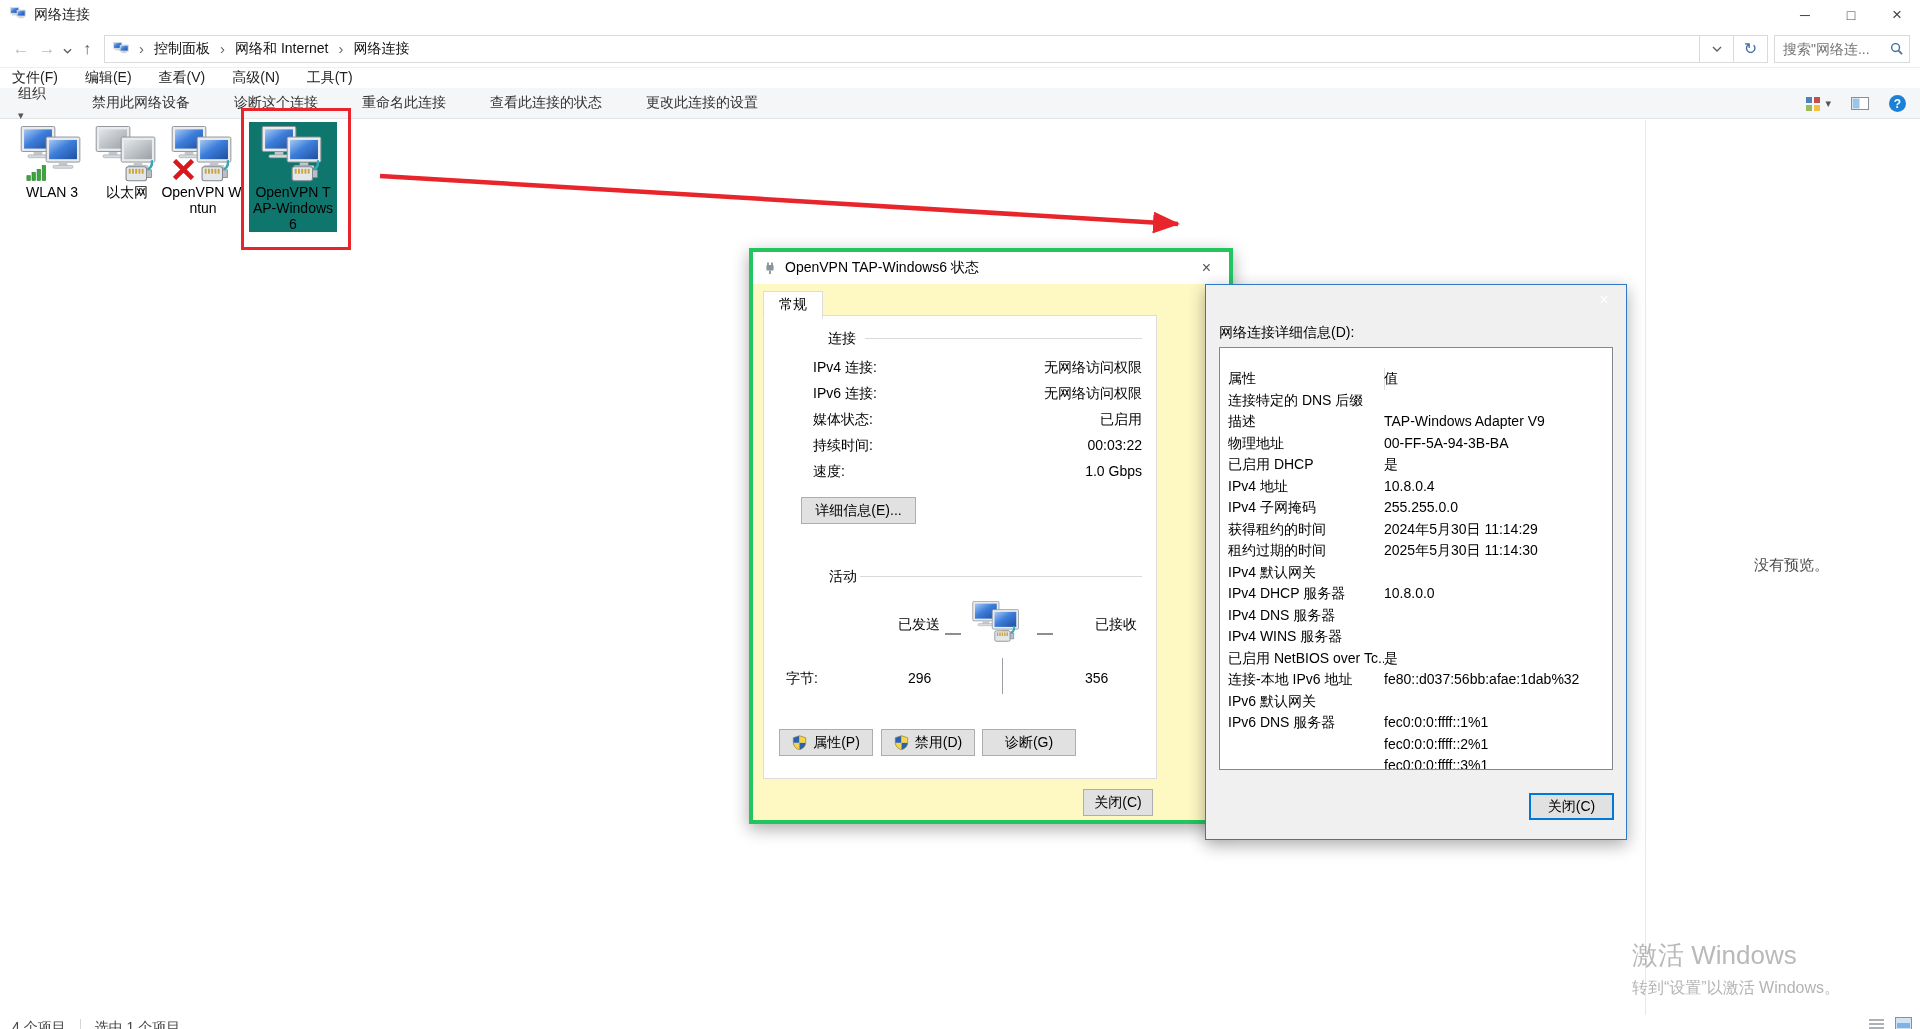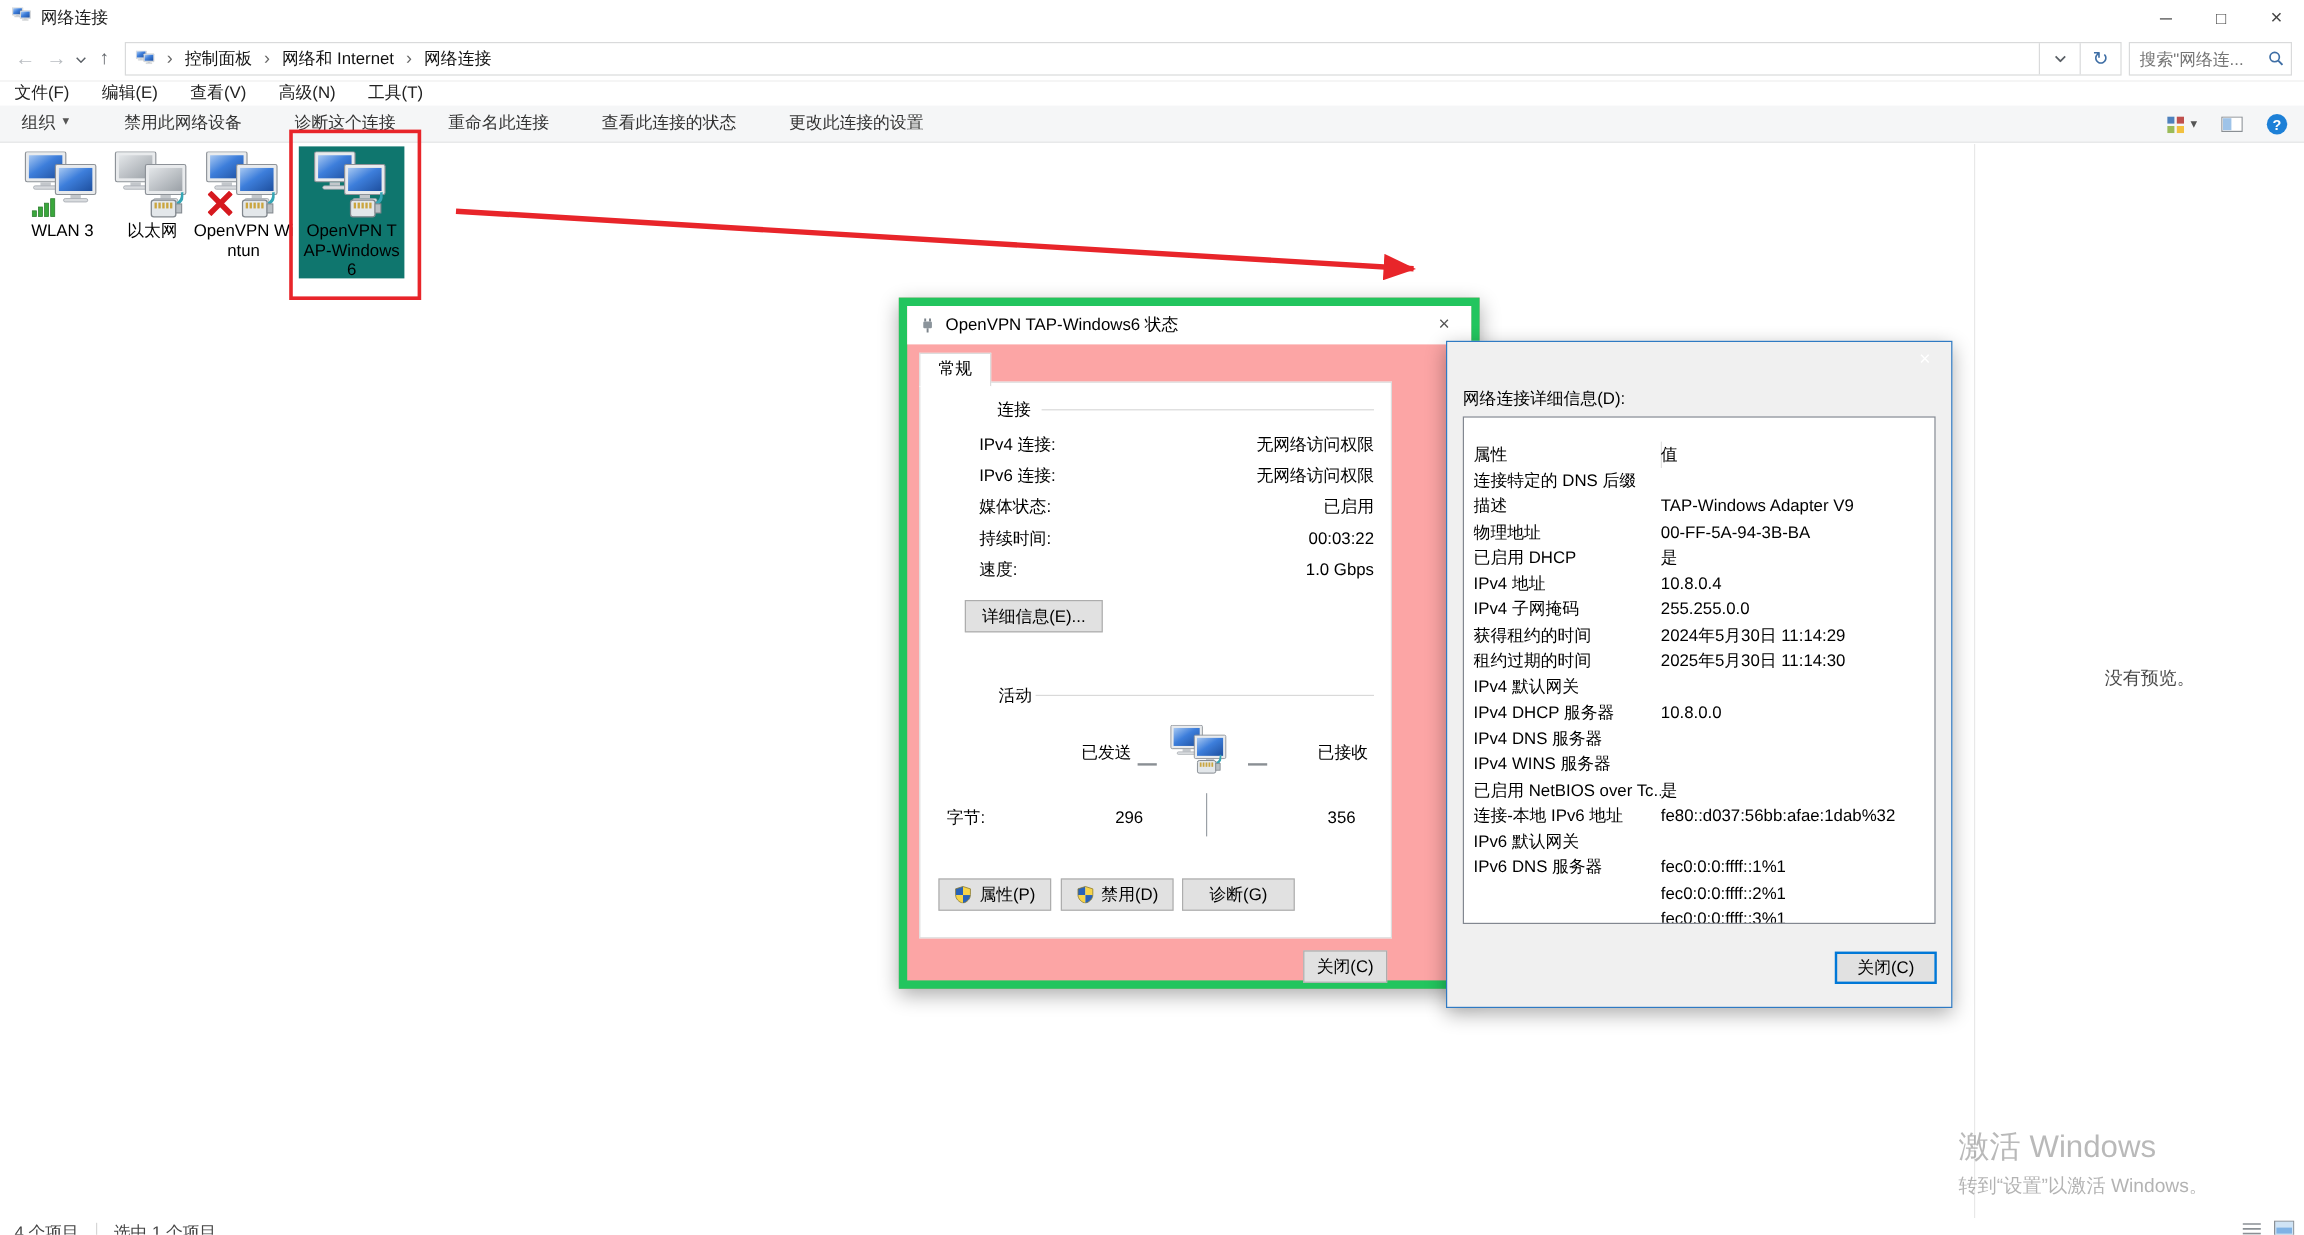--- a/index.html
+++ b/index.html
@@ -17,21 +17,21 @@
   .chev-sm{width:14px;text-align:center;}
   .addr-box{flex:1;height:26px;border:1px solid #d9dadb;display:flex;align-items:center;margin:0 6px 0 4px;background:#fff;}
   .crumbs{flex:1;display:flex;align-items:center;font-size:14px;color:#111;padding-left:8px;gap:10px;}
   .crumb-sep{color:#666;font-size:15px;}
   .addr-seg{width:33px;height:26px;display:flex;align-items:center;justify-content:center;border-left:1px solid #d9dadb;color:#5b6066;}
   .refresh-glyph{font-size:16px;color:#3e6ea5;}
   .searchbox{width:122px;height:26px;border:1px solid #d9dadb;display:flex;align-items:center;margin-right:10px;padding:0 6px;}
   .searchbox input{border:none;outline:none;flex:1;width:80px;font-size:14px;color:#666;font-family:"Liberation Sans",sans-serif;}
   .menubar{position:absolute;left:0;top:67px;width:100%;height:21px;display:flex;align-items:center;gap:27px;padding-left:12px;font-size:14px;color:#222;box-sizing:border-box;}
   .toolbar{position:absolute;left:0;top:88px;width:100%;height:31px;background:#f5f6f7;border-bottom:1px solid #e4e5e6;display:flex;align-items:center;font-size:14px;color:#333;padding-left:18px;box-sizing:border-box;}
-  .organize{display:flex;align-items:flex-start;gap:6px;}
+  .organize{display:flex;align-items:flex-start;gap:6px;flex-direction:column;}
   .tb-items{display:flex;gap:44px;margin-left:46px;}
   .tb-right{position:absolute;right:14px;top:0;height:31px;display:flex;align-items:center;gap:20px;}
   .help-circ{width:17px;height:17px;border-radius:50%;background:#1d80d7;color:#fff;font-size:12px;font-weight:bold;display:flex;align-items:center;justify-content:center;}
   .caret{color:#555;font-size:11px;}
   
   .content{position:absolute;left:0;top:120px;width:100%;height:895px;background:#fff;}
   .preview-divider{position:absolute;left:1645px;top:120px;height:895px;border-left:1px solid #e8e8e8;}
   .no-preview{position:absolute;left:1754px;top:556px;font-size:15px;color:#4b4b4b;}
   .adapter{position:absolute;top:122px;display:flex;flex-direction:column;align-items:center;padding-top:4px;}
   .adapter .lbl{font-size:14px;line-height:16px;text-align:center;margin-top:2px;word-break:break-all;}
@@ -39,35 +39,35 @@
   .a-ico{position:relative;width:64px;height:56px;}
   .a-ico .mon{position:absolute;left:0;top:0;}
   .a-ico .bars{position:absolute;left:6px;top:38px;}
   .a-ico .plug{position:absolute;left:30px;top:33px;}
   .a-ico .redx{position:absolute;left:2px;top:33px;}
   .annot-box{position:absolute;left:241px;top:108px;width:104px;height:136px;border:3px solid #e8252a;z-index:5;}
   .annot-arrow{position:absolute;left:0;top:0;z-index:6;pointer-events:none;}
   
   .btn{background:#e1e1e1;border:1px solid #adadad;font-size:14px;font-family:"Liberation Sans",sans-serif;display:flex;align-items:center;justify-content:center;box-sizing:border-box;}
   
-  .sdlg{position:absolute;left:749px;top:248px;width:484px;height:576px;background:#fca5a5;border:7px solid #22c55e;box-shadow:0 5px 16px rgba(0,0,0,.33);z-index:10;box-sizing:border-box;}
+  .sdlg{position:absolute;left:749px;top:248px;width:484px;height:576px;background:#fef9c3;border:4px solid #22c55e;box-shadow:0 5px 16px rgba(0,0,0,.33);z-index:10;box-sizing:border-box;}
   .sdlg-title{height:32px;display:flex;align-items:center;padding-left:10px;background:#fff;}
   .sdlg-title .ttxt{font-size:14px;color:#000;margin-left:8px;}
   .xbtn{position:absolute;right:0;top:0;width:45px;height:32px;display:flex;align-items:center;justify-content:center;font-size:16px;color:#555;}
   .tab{position:absolute;left:10px;top:39px;padding:4px 15px;background:#fff;border:1px solid #dcdcdc;border-bottom:1px solid #fff;font-size:14px;z-index:2;}
   .page{position:absolute;left:10px;top:63px;width:392px;height:462px;background:#fff;border:1px solid #dcdcdc;box-sizing:content-box;}
   .grp-lbl{position:absolute;font-size:14px;color:#000;margin-left:40px;}
   .grp-rule{position:absolute;border-top:1px solid #d9d9d9;}
   .srows{position:absolute;left:49px;top:43px;width:329px;}
   .srow{display:flex;justify-content:space-between;height:18px;margin-bottom:8px;font-size:14px;}
   .sbtn-details{position:absolute;left:37px;top:181px;width:115px;height:27px;}
   .act-lbl{position:absolute;top:300px;font-size:14px;}
   .dashline{position:absolute;height:2px;background:#8a8f94;top:317px;}
   .bytes-lbl{position:absolute;left:22px;top:354px;font-size:14px;}
-  .bytes-v{position:absolute;top:354px;font-size:14px;text-align:center;width:60px;}
+  .bytes-v{position:absolute;top:354px;font-size:14px;text-align:left;width:60px;}
   .bytes-div{position:absolute;left:238px;top:342px;width:1px;height:36px;background:#9aa0a6;}
   .act-btn{position:absolute;top:413px;height:27px;gap:6px;}
   .sdlg-close{position:absolute;left:330px;top:537px;width:70px;height:27px;}
   
   .ddlg{position:absolute;left:1205px;top:284px;width:422px;height:556px;background:#f0f0f0;border:1px solid #2f7ac3;box-shadow:0 5px 16px rgba(0,0,0,.33);z-index:11;box-sizing:border-box;}
   .ddlg-title{height:30px;background:#0078d7;display:flex;align-items:center;padding-left:12px;}
   .ddlg-title .ttxt{color:#fff;font-size:14px;}
   .ddlg .xbtn{height:30px;color:#fff;width:44px;}
   .ddlg-label{position:absolute;left:13px;top:39px;font-size:14px;}
   .listbox{position:absolute;left:13px;top:62px;width:394px;height:423px;background:#fff;border:1px solid #828790;overflow:hidden;padding-top:20px;box-sizing:border-box;}

